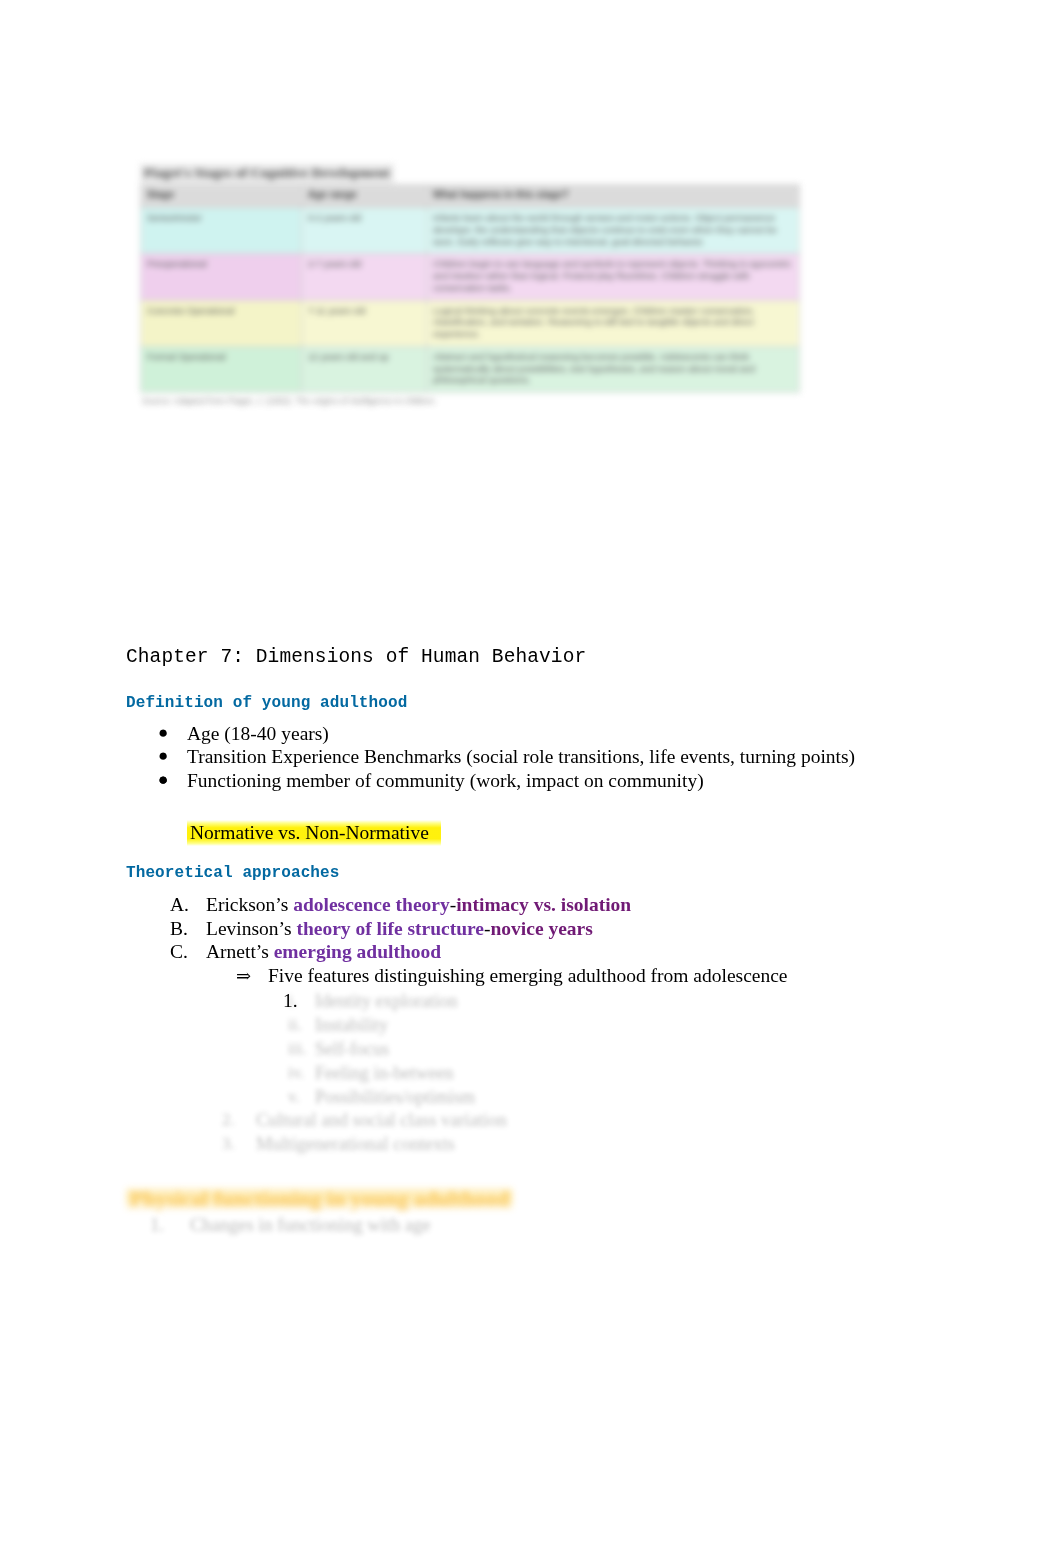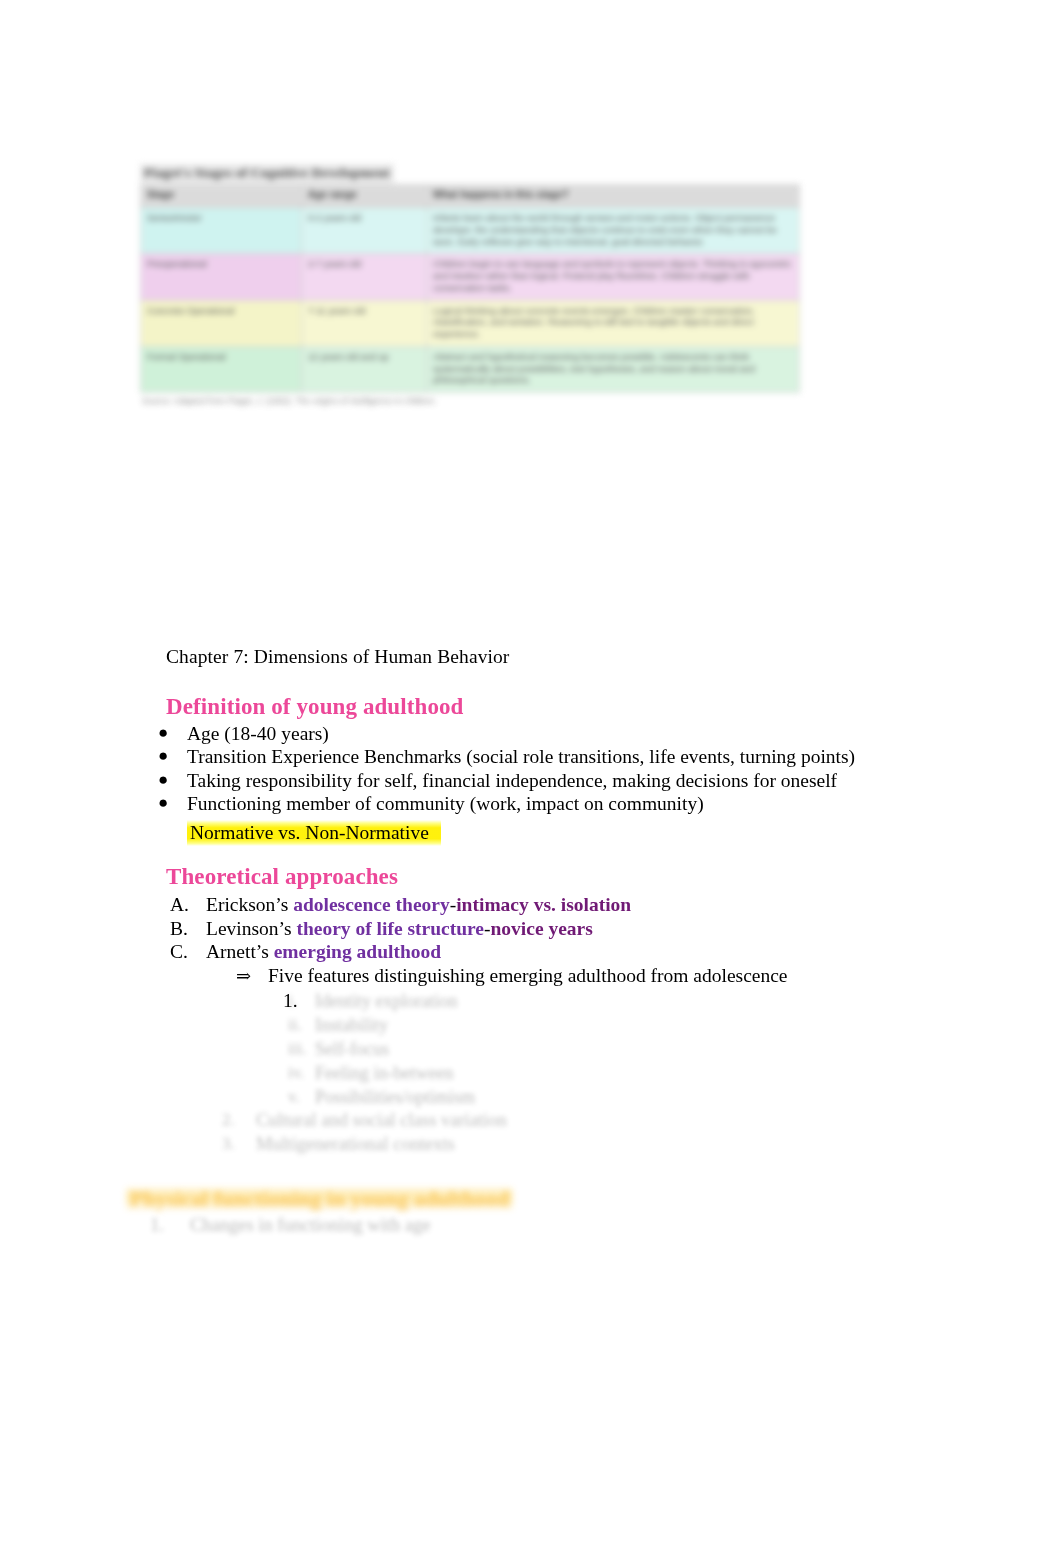--- a/index.html
+++ b/index.html
@@ -88,36 +88,35 @@
     font-family: "Liberation Sans", sans-serif;
     font-size: 8.6px;
     color: #808080;
     margin-top: 3px;
     padding-left: 2px;
   }
 
   
   .doc-line {
     position: absolute;
-    font-family: Liberation Serif, serif;
-    margin-left: 40px;
+    font-family: Liberation Mono, monospace;
   }
 
   .chapter-title {
     left: 126px;
     top: 646px;
     font-size: 19.5px;
     color: #000000;
     letter-spacing: 0.1px;
   }
 
   .h-orange {
-    font-size: 23px;
+    font-size: 16px;
     font-weight: bold;
-    color: #ec4899;
+    color: #0369a1;
     letter-spacing: 0.1px;
   }
   .h-def { left: 126px; top: 694px; }
   .h-theo { left: 126px; top: 864px; }
 
   .bullets {
     position: absolute;
     left: 151px;
     top: 722px;
     margin: 0;
@@ -326,21 +325,20 @@
     <li>
       <span class="dot">●</span>
       <span>Age (18-40 years)</span>
     </li>
     <li>
       <span class="dot">●</span>
       <span>Transition Experience Benchmarks (social role transitions, life events, turning points)</span>
     </li>
     <li>
       <span class="dot">●</span>
-      <span>Taking responsibility for self, financial independence, making decisions for oneself</span>
     </li>
     <li>
       <span class="dot">●</span>
       <span>Functioning member of community (work, impact on community)</span>
     </li>
   </ul>
 
   <div class="sub-plain">Normative vs. Non-Normative</div>
 
   <div class="doc-line h-orange h-theo">Theoretical approaches</div>

